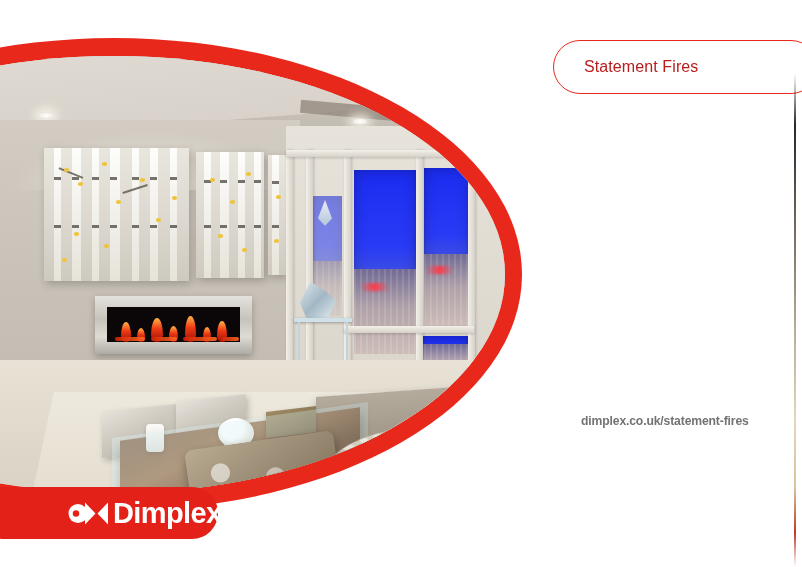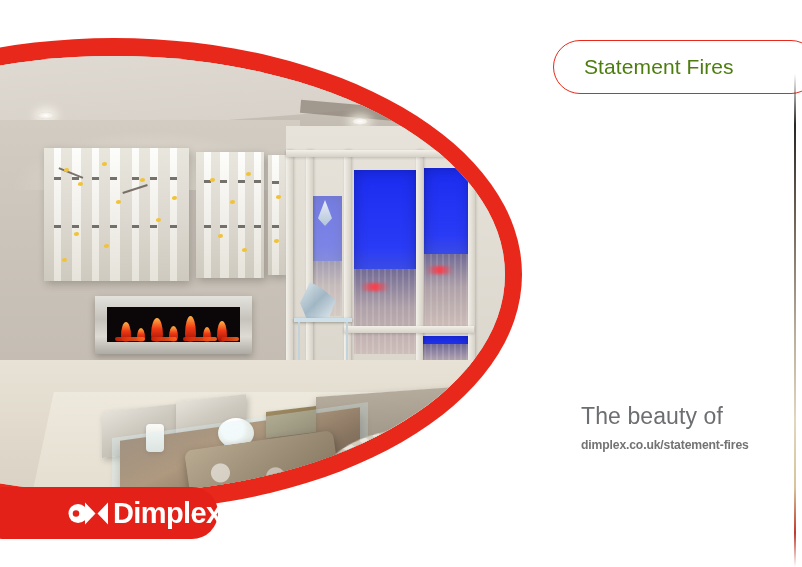--- a/index.html
+++ b/index.html
@@ -312,22 +312,22 @@
     border: 1.4px solid #E8281A;
     border-radius: 27px;
     background: #ffffff;
     box-sizing: border-box;
     display: flex;
     align-items: center;
     z-index: 6;
   }
   .label-pill-text {
     margin-left: 30px;
-    font-size: 21px;
-    color: #4d7c0f;
+    font-size: 16px;
+    color: #b91c1c;
     letter-spacing: .1px;
     white-space: nowrap;
   }
 
   
   .tagline {
     position: absolute;
     left: 581px;
     top: 405px;
     z-index: 6;
@@ -542,21 +542,20 @@
         </div>
       </div>
     </div>
   </div>
 
   <div class="label-pill">
     <span class="label-pill-text">Statement Fires</span>
   </div>
 
   <div class="tagline">
-    <div class="tagline-line">The beauty of</div>
     <div class="tagline-url">dimplex.co.uk/statement-fires</div>
   </div>
 
   <div class="logo">
     <div class="logo-inner">
       <svg class="logo-mark" viewBox="0 0 84 50">
 
         <circle cx="20" cy="25" r="19" fill="#ffffff"></circle>
         <circle cx="16" cy="25" r="6.5" fill="#E32118"></circle>
 

